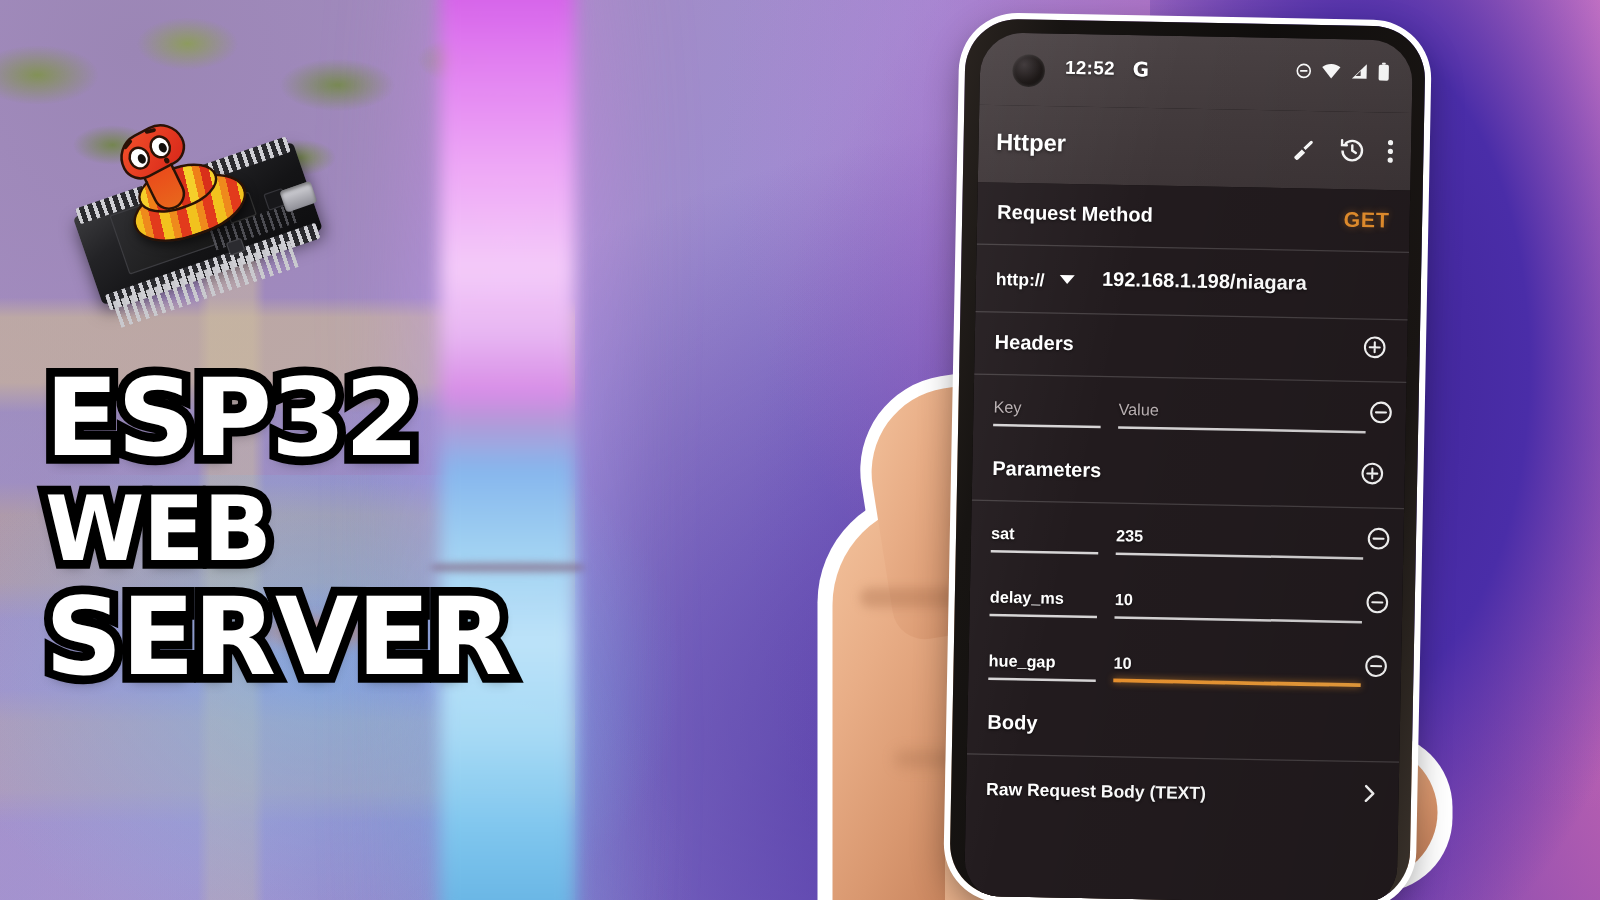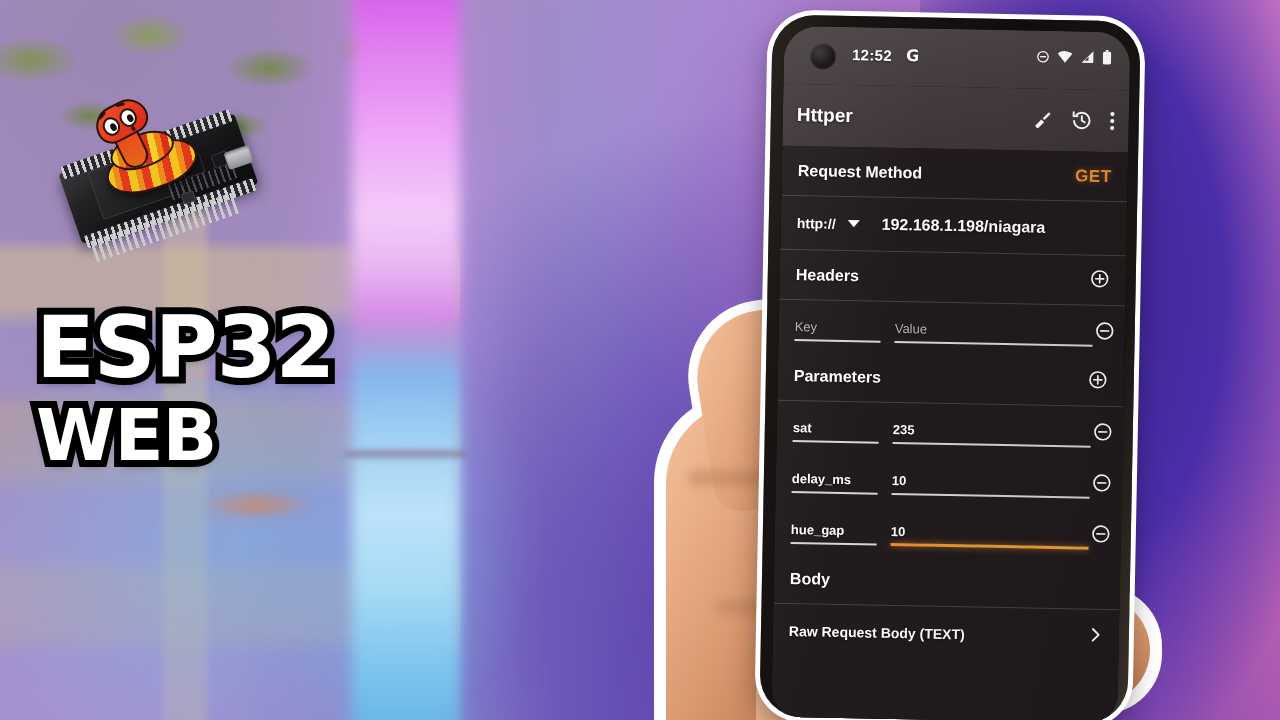--- a/index.html
+++ b/index.html
@@ -245,21 +245,21 @@
   .chev { margin-left:auto; }
 
   
   .screen-sheen {
     position:absolute; inset:0; pointer-events:none;
     background:linear-gradient(102deg, rgba(255,255,255,.055) 0%, rgba(255,255,255,0) 34%, rgba(0,0,0,.10) 100%);
   }
 
   
   #title-block {
-    position:absolute; left:36px; top:308px; width:520px;
+    position:absolute; left:36px; top:296px; width:520px;
   }
   .tl {
     color:#ffffff; font-weight:bold; line-height:.93;
     font-family:"DejaVu Sans", sans-serif;
     letter-spacing:-1px;
     -webkit-text-stroke:14px #000;
     paint-order:stroke fill;
     text-shadow:0 5px 10px rgba(0,0,0,.45);
   }
   .tl1 { font-size:86px; }
@@ -408,20 +408,21 @@
           </div>
         <div class="nostril"></div>
       </div>
     </div>
   </div>
 </div>
 
 <div id="title-block">
   <div class="tl tl1">ESP32</div>
   <div class="tl tl2">WEB</div>
+  <div class="tl tl3">SERVER</div>
 </div>
 
 <div id="phone-wrap">
 
   <div class="cutout-white">
     <div class="cw" style="left:58px;top:392px;width:180px;height:330px;border-radius:90px 60px 0 0;"></div>
     <div class="cw" style="left:96px;top:300px;width:150px;height:200px;border-radius:76px 50px 30px 30px;transform:rotate(-9deg);"></div>
     <div class="cw" style="left:430px;top:586px;width:136px;height:128px;border-radius:60px;"></div>
     <div class="cw" style="left:150px;top:560px;width:330px;height:160px;border-radius:50px 50px 0 0;"></div>
   </div>

